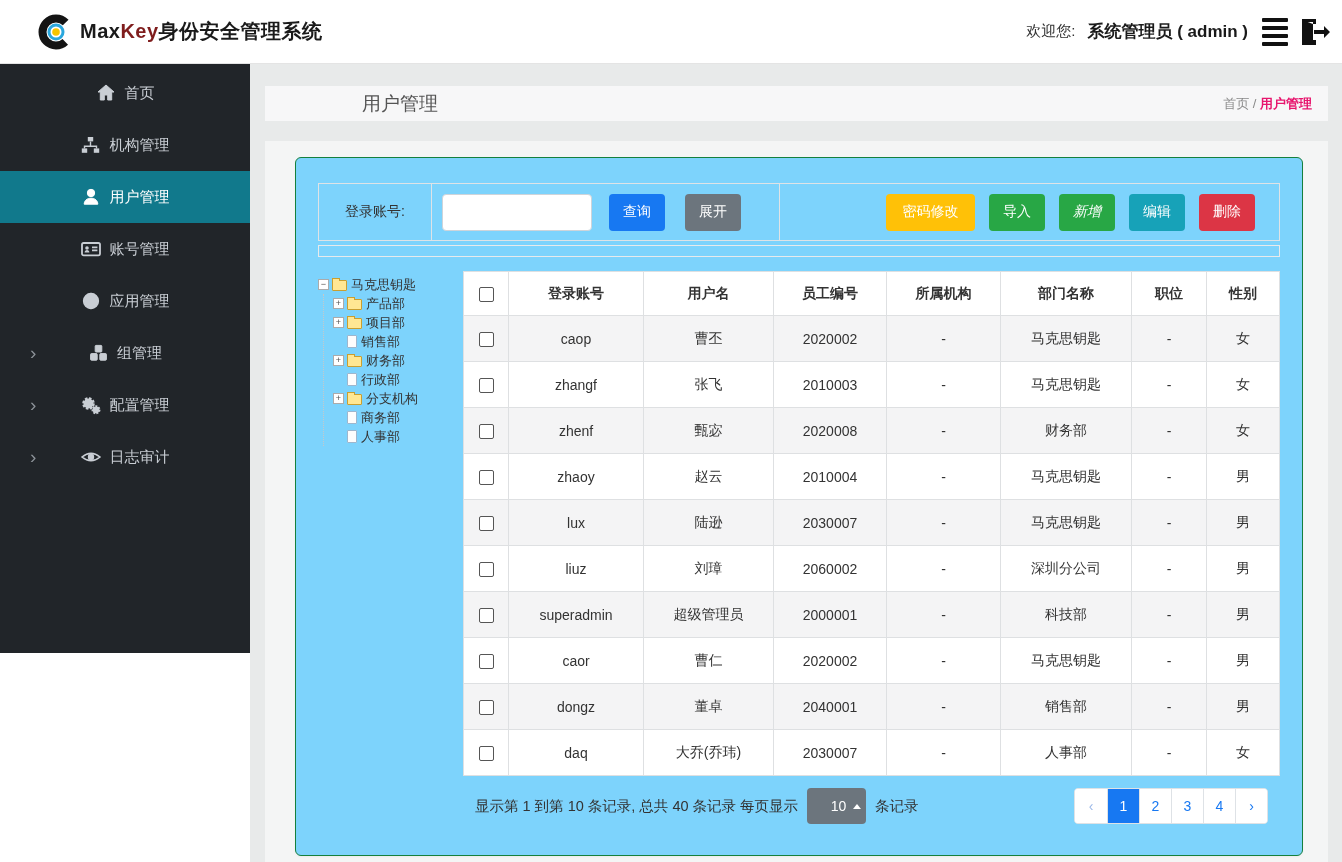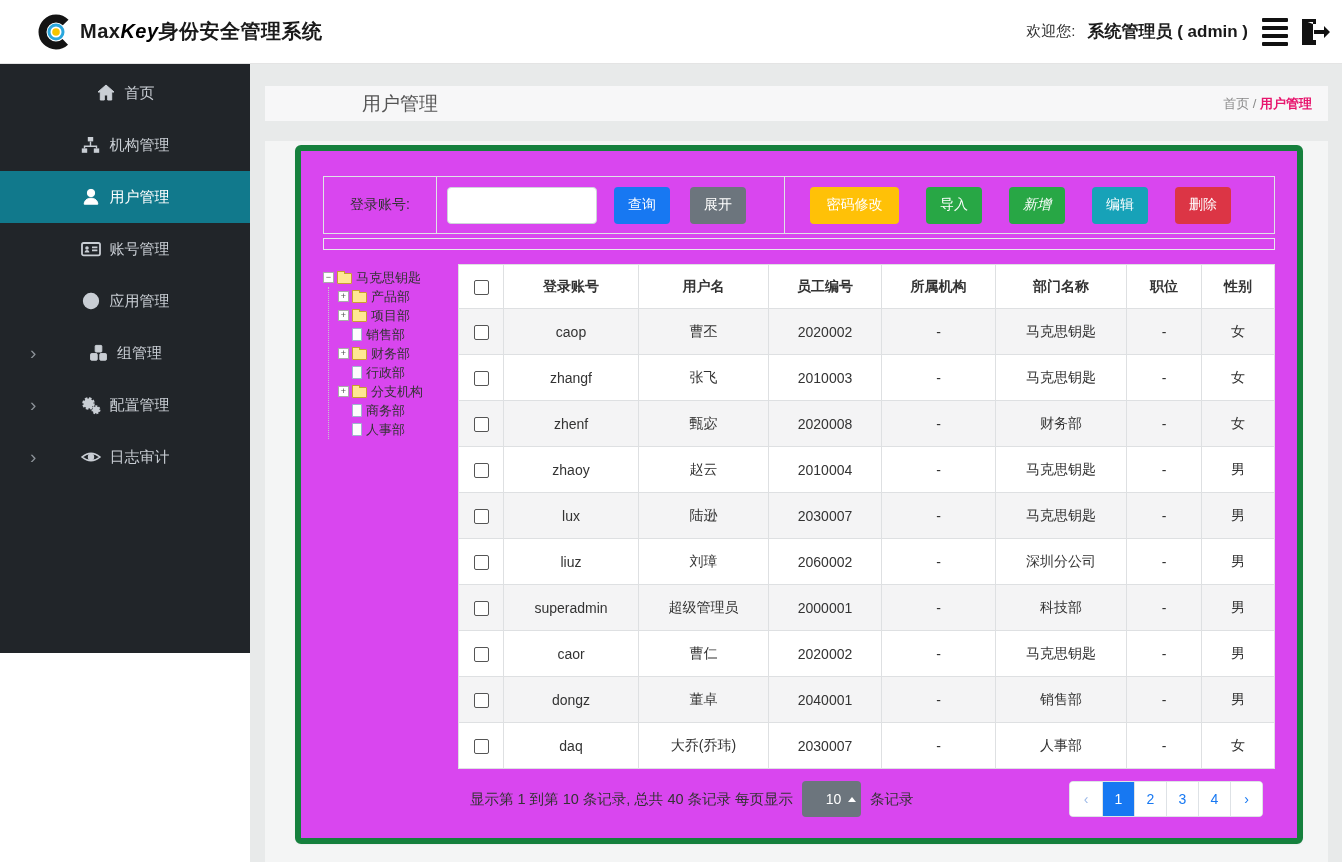--- a/index.html
+++ b/index.html
@@ -5,21 +5,21 @@
   * { margin:0; padding:0; box-sizing:border-box; }
   html,body { width:1342px; height:862px; background:#fff; overflow:hidden;
     font-family:"Liberation Sans","DejaVu Sans",sans-serif; }
 
   
   .topbar { position:absolute; top:0; left:0; width:1342px; height:64px; background:#fff;
     border-bottom:1px solid #e4e4e4; display:flex; align-items:center; z-index:10; }
   .brand { display:flex; align-items:center; margin-left:36px; cursor:pointer; }
   .logo-mark { width:40px; height:40px; margin-right:4px; }
   .brand-text { font-size:20px; font-weight:bold; color:#1a1a1a; letter-spacing:.5px; }
-  .brand-key { color:#000000;font-style:italic; }
+  .brand-key { color:#7f1d1d; }
   .top-right { margin-left:auto; display:flex; align-items:center; margin-right:10px; }
   .welcome { font-size:15px; color:#333; margin-right:12px; }
   .username { font-size:17px; font-weight:bold; color:#1a1a1a; margin-right:14px; }
   .list-icon { width:30px; height:28px; display:flex; flex-direction:column; justify-content:center; gap:4px; margin-right:4px; cursor:pointer; }
   .list-icon i { display:block; height:4px; background:#111; border-radius:1px; }
   .logout-icon { cursor:pointer; margin-right:2px; }
 
   
   .sidebar { position:absolute; top:64px; left:0; width:250px; height:589px;
     background:#212529; padding-top:3px; }
@@ -35,36 +35,36 @@
   
   .content { position:absolute; top:64px; left:250px; width:1092px; height:798px; background:#e8eaea; }
   .crumb-bar { position:absolute; top:22px; left:15px; width:1063px; height:35px;
     background:#f7f7f8; display:flex; align-items:center; }
   .page-title { margin-left:97px; font-size:19px; color:#555; }
   .crumbs { margin-left:auto; margin-right:16px; font-size:13px; color:#8a8a8a; }
   .crumbs .cur { color:#e7156d; font-weight:bold; }
   .crumbs .home { color:#8a8a8a; cursor:pointer; }
 
   .panel { position:absolute; top:77px; left:15px; width:1063px; height:721px; background:#f4f5f5; }
-  .card { position:absolute; top:4px; left:30px; width:1008px; height:699px; background:#d946ef;
-    border:6px solid #15803d; border-radius:6px; box-shadow:0 1px 2px rgba(0,0,0,.04); }
+  .card { position:absolute; top:16px; left:30px; width:1008px; height:699px; background:#7dd3fc;
+    border:1px solid #15803d; border-radius:6px; box-shadow:0 1px 2px rgba(0,0,0,.04); }
 
   
   .search-row { margin:25px 22px 0; height:58px; border:1px solid #dfe3e6;
     display:flex; align-items:center; }
   .search-label-cell { width:113px; align-self:stretch; border-right:1px solid #dfe3e6;
     display:flex; align-items:center; justify-content:center; font-size:14px; color:#333; }
   .search-input { margin-left:10px; width:150px; height:37px; border:1px solid #ced4da;
     border-radius:4px; padding:0 8px; font-size:14px; outline:none; }
   .btn { height:37px; border:none; border-radius:4px; color:#fff; font-size:14px;
     display:inline-flex; align-items:center; justify-content:center; cursor:pointer; }
   .btn-query { width:56px; background:#1778f2; margin-left:17px; }
   .btn-expand { width:56px; background:#6c757d; margin-left:20px; }
   .search-divider { align-self:stretch; border-left:1px solid #dfe3e6; margin-left:38px; }
-  .actions { margin-left:auto; margin-right:43px; display:flex; gap:27px; }
+  .actions { margin-left:auto; margin-right:24px; display:flex; gap:14px; }
   .btn-pwd { width:89px; background:#ffc107; }
   .btn-import { width:56px; background:#28a745; }
   .btn-add { width:56px; background:#28a745;font-style:italic; }
   .btn-edit { width:56px; background:#17a2b8; }
   .btn-del { width:56px; background:#dc3545; }
 
   .collapse-strip { margin:4px 22px 0; height:12px; border:1px solid #e7eaec; }
 
   
   .main-row { display:flex; margin:14px 22px 0; }

